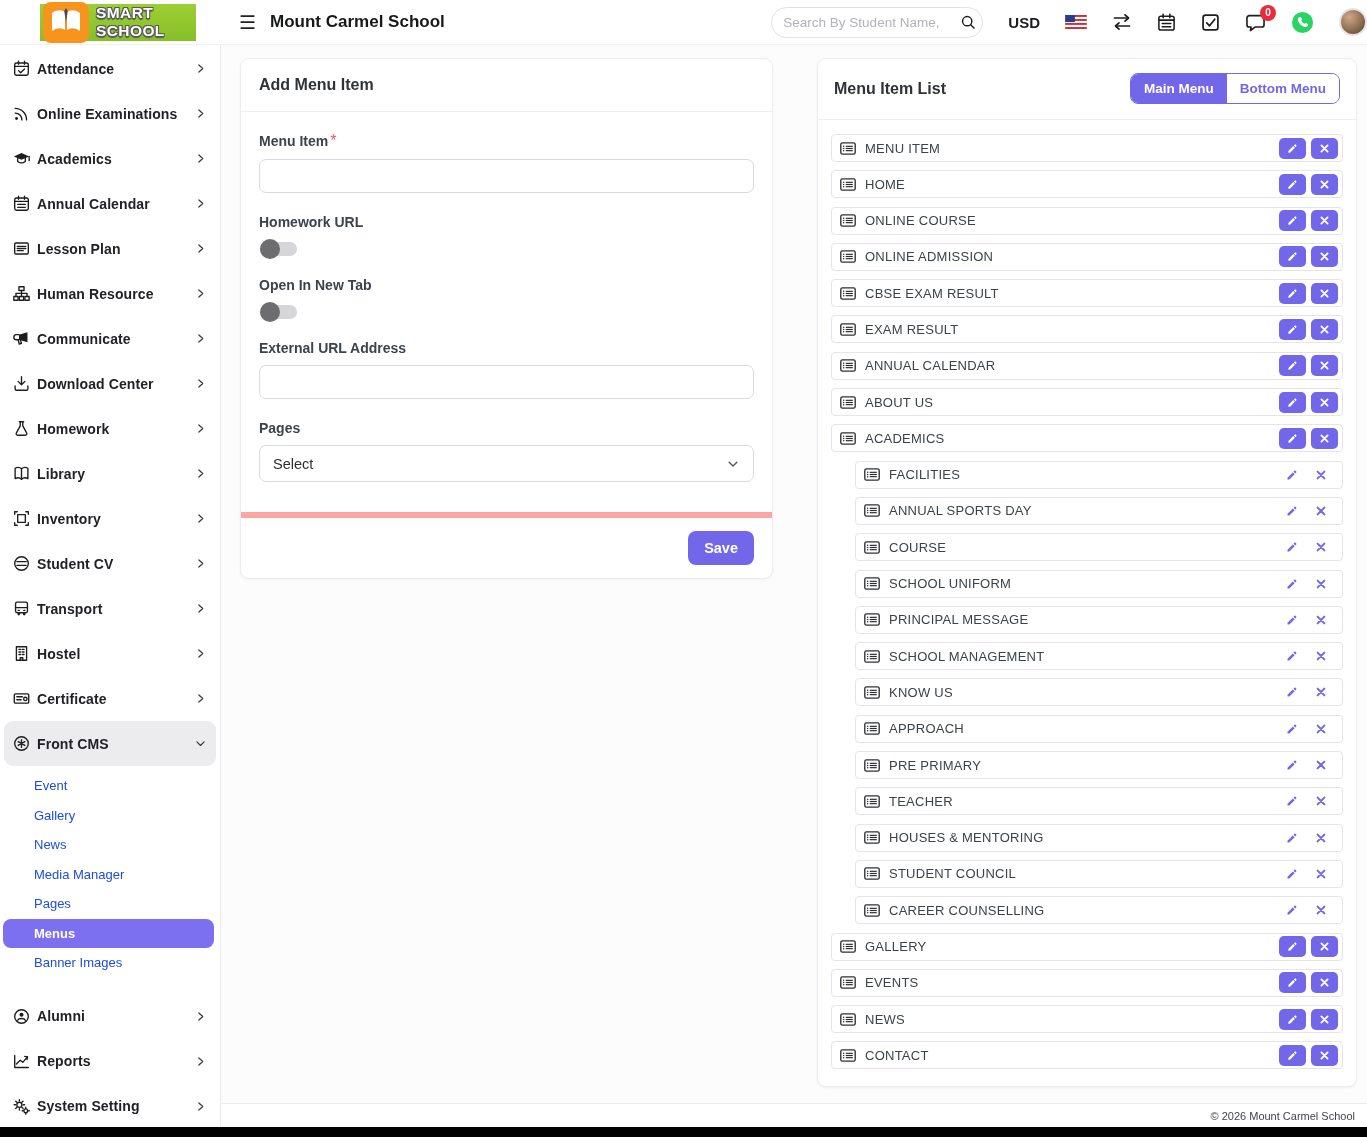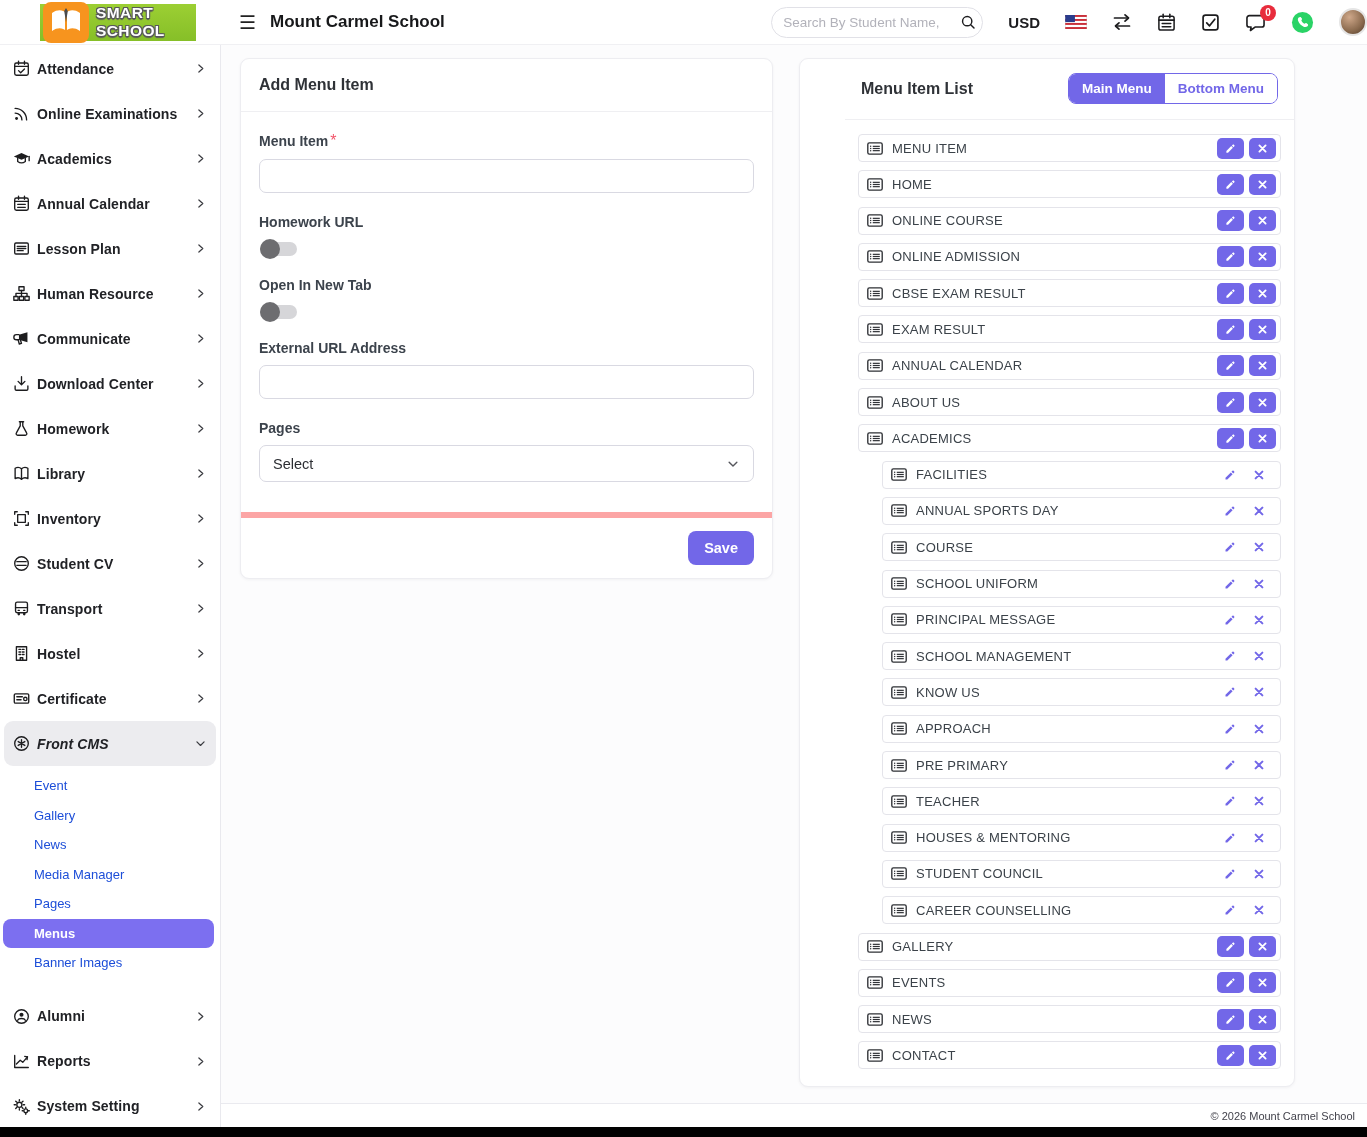--- a/index.html
+++ b/index.html
@@ -33,21 +33,21 @@
     background:#e82c3c; color:#fff; font-size:10px; font-weight:700;
     display:flex; align-items:center; justify-content:center; padding:0 4px; }
   .avatar { width:28px; height:28px; border-radius:50%;
     background:radial-gradient(circle at 35% 30%, #cfa88a, #8a6a4e 60%, #503b2a 100%);
     border:2px solid #e5e5e5; }
 
   
   .sidebar { position:absolute; top:45px; left:0; width:221px; bottom:10px; background:#fff;
     border-right:1px solid #e9e9ee; overflow:hidden; padding-top:1px; }
   .side-item { height:45px; display:flex; align-items:center; padding:0 13px; cursor:pointer; }
-  .side-item.open { background:#ececef; border-radius:9px; margin:0 4px; padding:0 9px;font-style:italic; }
+  .side-item.open { background:#ececef; border-radius:9px; margin:0 4px; padding:0 9px; }
   .s-ico { width:24px; display:flex; align-items:center; }
   .s-ico svg { width:17px; height:17px; }
   .s-label { font-size:14px; font-weight:700; color:#212226; flex:1; letter-spacing:.1px; }
   .s-chev { display:flex; }
   .s-chev svg { width:13px; height:13px; }
   .side-children { padding:5px 0 2px; margin-bottom:14px; }
   .side-child { height:29.5px; display:flex; align-items:center; padding-left:31px;
     margin:0 6px 0 3px; border-radius:8px; font-size:13px; color:#1d4ed8; cursor:pointer; }
   .side-child.active { background:#7c6ff0; color:#fff; font-weight:600; }
 
@@ -69,21 +69,21 @@
   .knob { position:absolute; left:0; top:-3px; width:20px; height:20px; border-radius:50%; background:#6d6d70; }
   .select { height:37px; border:1px solid #d9d9e2; border-radius:7px; margin-top:9px;
     display:flex; align-items:center; padding:0 13px; cursor:pointer;gap:26px; }
   .select-val { flex:1; font-size:14.5px; color:#2c2e33; }
   .select svg { width:14px; height:14px; }
   .card-foot { border-top:6px solid #fca5a5; padding:13px 18px; display:flex; justify-content:flex-end; }
   .save-btn { background:#7267e8; color:#fff; border:none; border-radius:8px; padding:9px 16px;
     font-size:14.5px; font-weight:600; cursor:pointer; font-family:"Liberation Sans",sans-serif; }
 
   
-  .list-card { left:578px; top:13px; width:496px;padding-left:45px; }
+  .list-card { left:596px; top:13px; width:540px; }
   .list-head { display:flex; align-items:center; justify-content:space-between; padding:14px 16px 15px;
     border-bottom:1px solid #efeff2; }
   .list-title { font-size:16px; font-weight:700; color:#2f3237; }
   .tab-group { display:flex; border:1px solid #7267e8; border-radius:8px; overflow:hidden; }
   .tab { padding:7px 13px; font-size:13.5px; font-weight:600; cursor:pointer; background:#fff; color:#7267e8; }
   .tab.active { background:#7267e8; color:#fff; }
   .rows { padding:14px 13px 8px; }
   .mrow-wrap.child { margin-left:24px; }
   .mrow { height:28px; border:1px solid #e4e4ea; border-radius:4px; background:#fff;
     display:flex; align-items:center; padding:0 4px 0 8px; margin-bottom:8.3px; }

